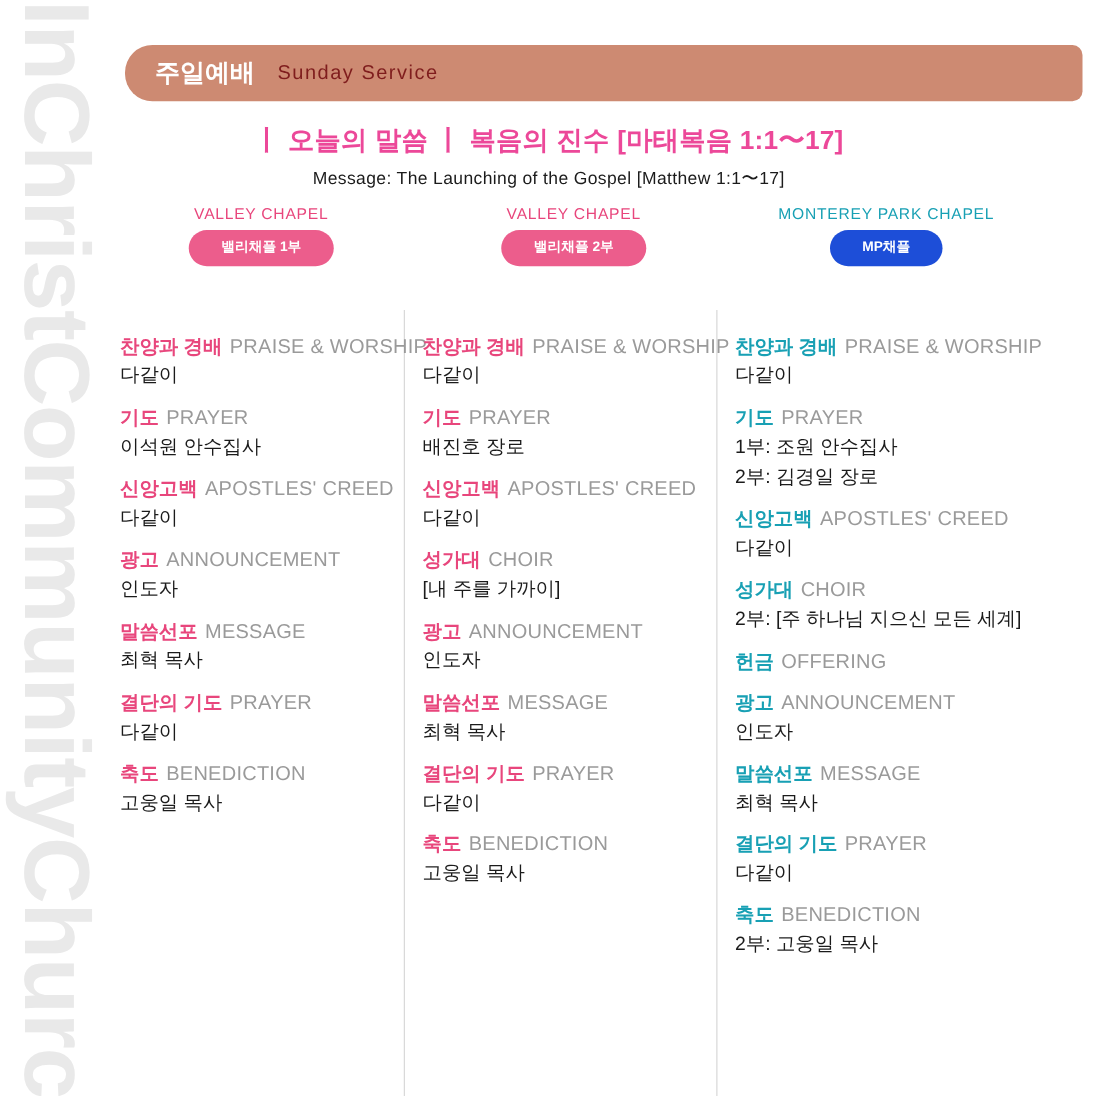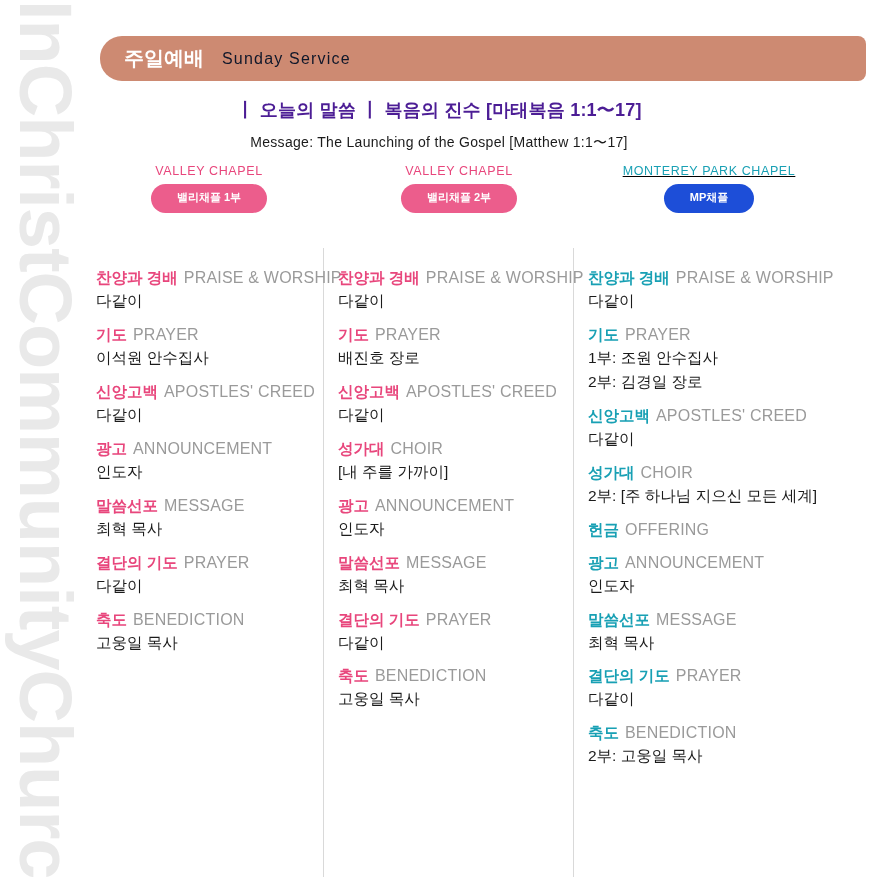--- a/index.html
+++ b/index.html
@@ -55,34 +55,34 @@
     align-items: center;
     padding-left: 24px;
   }
   .header-bar .title-ko {
     color: #ffffff;
     font-size: 20px;
     font-weight: bold;
     letter-spacing: 0px;
   }
   .header-bar .title-en {
-    color: #0f172a;
+    color: #7f1d1d;
     font-size: 16px;
     margin-left: 18px;
     letter-spacing: 1.2px;
   }
 
   
   .msg-ko {
     position: absolute;
     left: 0; top: 98px; width: 878px;
     text-align: center;
-    font-size: 18px;
-    font-weight: bold;
-    color: #4c1d95;
+    font-size: 21px;
+    font-weight: bold;
+    color: #ec4899;
     letter-spacing: 0.2px;
   }
   .msg-en {
     position: absolute;
     left: 0; top: 134px; width: 878px;
     text-align: center;
     font-size: 14px;
     color: #1b1b1b;
     letter-spacing: 0.3px;
   }
@@ -94,21 +94,21 @@
     top: 164px;
     width: 878px;
     display: flex;
   }
   .col {
     width: 250px;
     position: relative;
   }
   .col.c1 { margin-left: 84px; }
   .col.c2 { margin-left: 0px; }
-  .col.c3 { margin-left: 0px; text-decoration: underline; }
+  .col.c3 { margin-left: 0px; }
 
   .chapel-head {
     text-align: center;
     width: 250px;
   }
   .chapel-en {
     font-size: 12.5px;
     letter-spacing: 0.6px;
     margin-bottom: 6px;
   }

